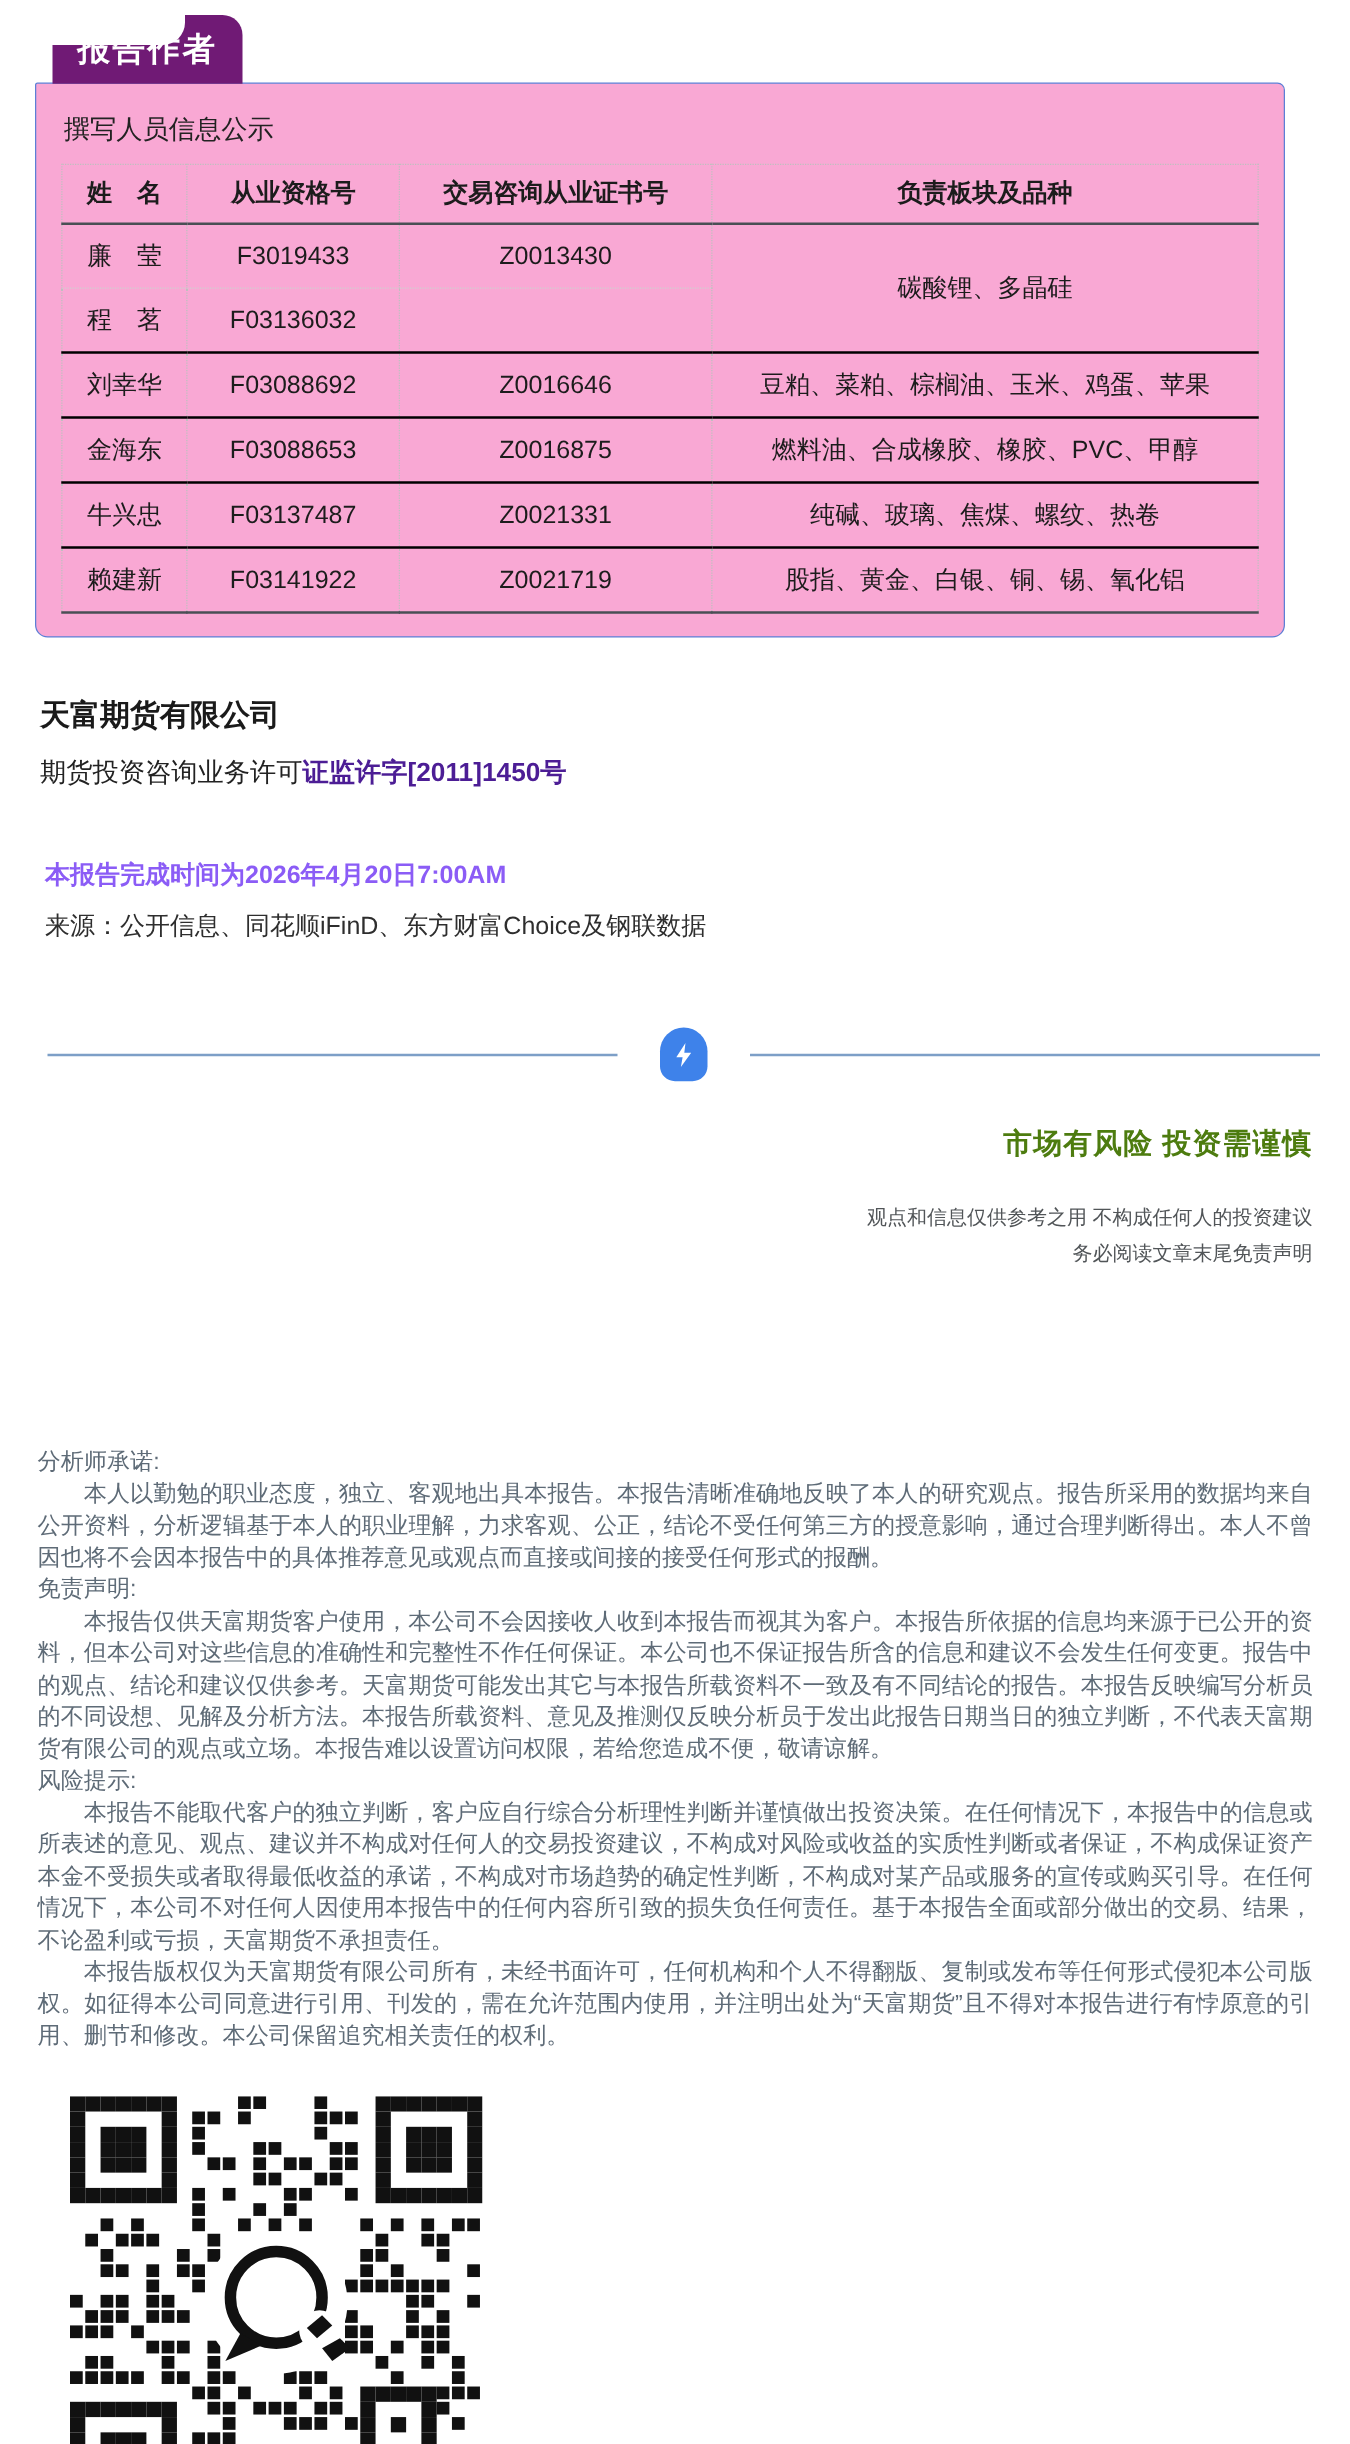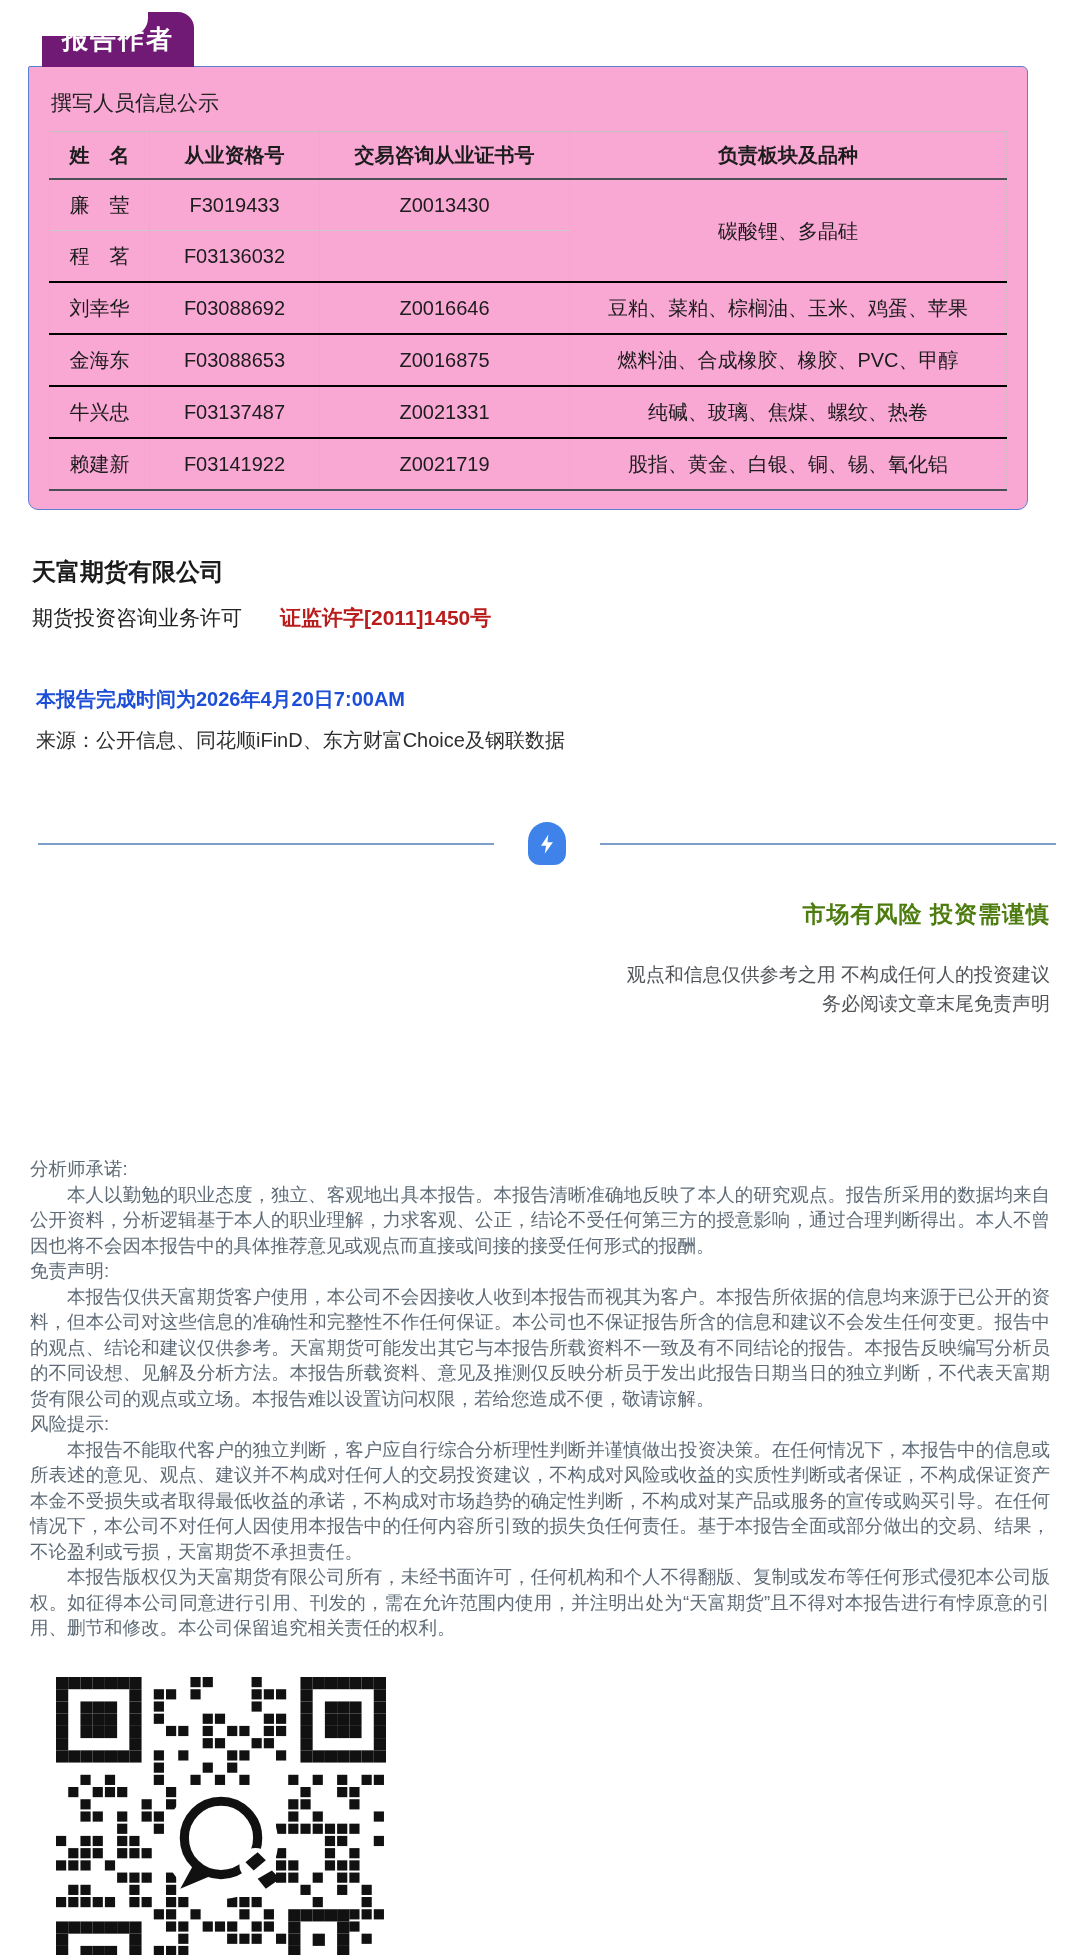--- a/index.html
+++ b/index.html
@@ -42,40 +42,40 @@
   }
   table.authors th { font-weight:bold; font-size:20px; border-bottom:2px solid #4a4f55; padding:10px 4px; }
   tr.group td { border-top:2px solid #000000; }
   tr.sub td { border-top:1px dotted #cfcfcf; }
   col.c-name { width:100px; } col.c-qual { width:170px; } col.c-cert { width:250px; }
 
   
   .company { margin:46px 52px 0 32px; }
   .company-name { font-size:24px; font-weight:bold; color:#1a1a1a; }
   .license-line { margin-top:16px; font-size:21px; color:#222; }
-  .license-no { color:#b91c1c; font-weight:bold; margin-left:38px; }
+  .license-no { color:#4c1d95; font-weight:bold; }
 
   
   .completion { margin:54px 52px 0 36px; }
-  .done-line { color:#1d4ed8; font-size:20px; font-weight:600; }
+  .done-line { color:#8b5cf6; font-size:20px; font-weight:600; }
   .source-line { margin-top:14px; font-size:20px; color:#2e2e2e; }
 
   
   .divider { margin:68px 24px 0 38px; display:flex; align-items:center; }
   .divider .line { height:2px; background:#7d9fc7; flex:1; }
   .divider .gap { width:34px; }
   .bolt-badge {
     width:38px; height:43px; background:#3e82ea;
     border-radius:19px 19px 12px 12px;
     display:flex; align-items:center; justify-content:center; flex:0 0 auto;
   }
 
   
   .warning { margin:34px 30px 0 0; text-align:right; color:#4d7c0f; font-size:23px; font-weight:bold; letter-spacing:1px; }
-  .note { margin:30px 30px 0 0; text-align:right; color:#515558; font-size:19px; line-height:29px; }
+  .note { margin:30px 30px 0 0; text-align:right; color:#515558; font-size:16px; line-height:29px; }
 
   
   .disclaimer { margin:138px 30px 0 30px; color:#5e6b77; font-size:18.5px; line-height:25.5px; text-align:justify; }
   .disclaimer .sec-head { }
   .disclaimer p.body { text-indent:2em; }
 
   
   .qr-section { margin:36px 0 0 56px; }
   .qr-svg { width:330px; height:330px; display:block; }
 </style>

